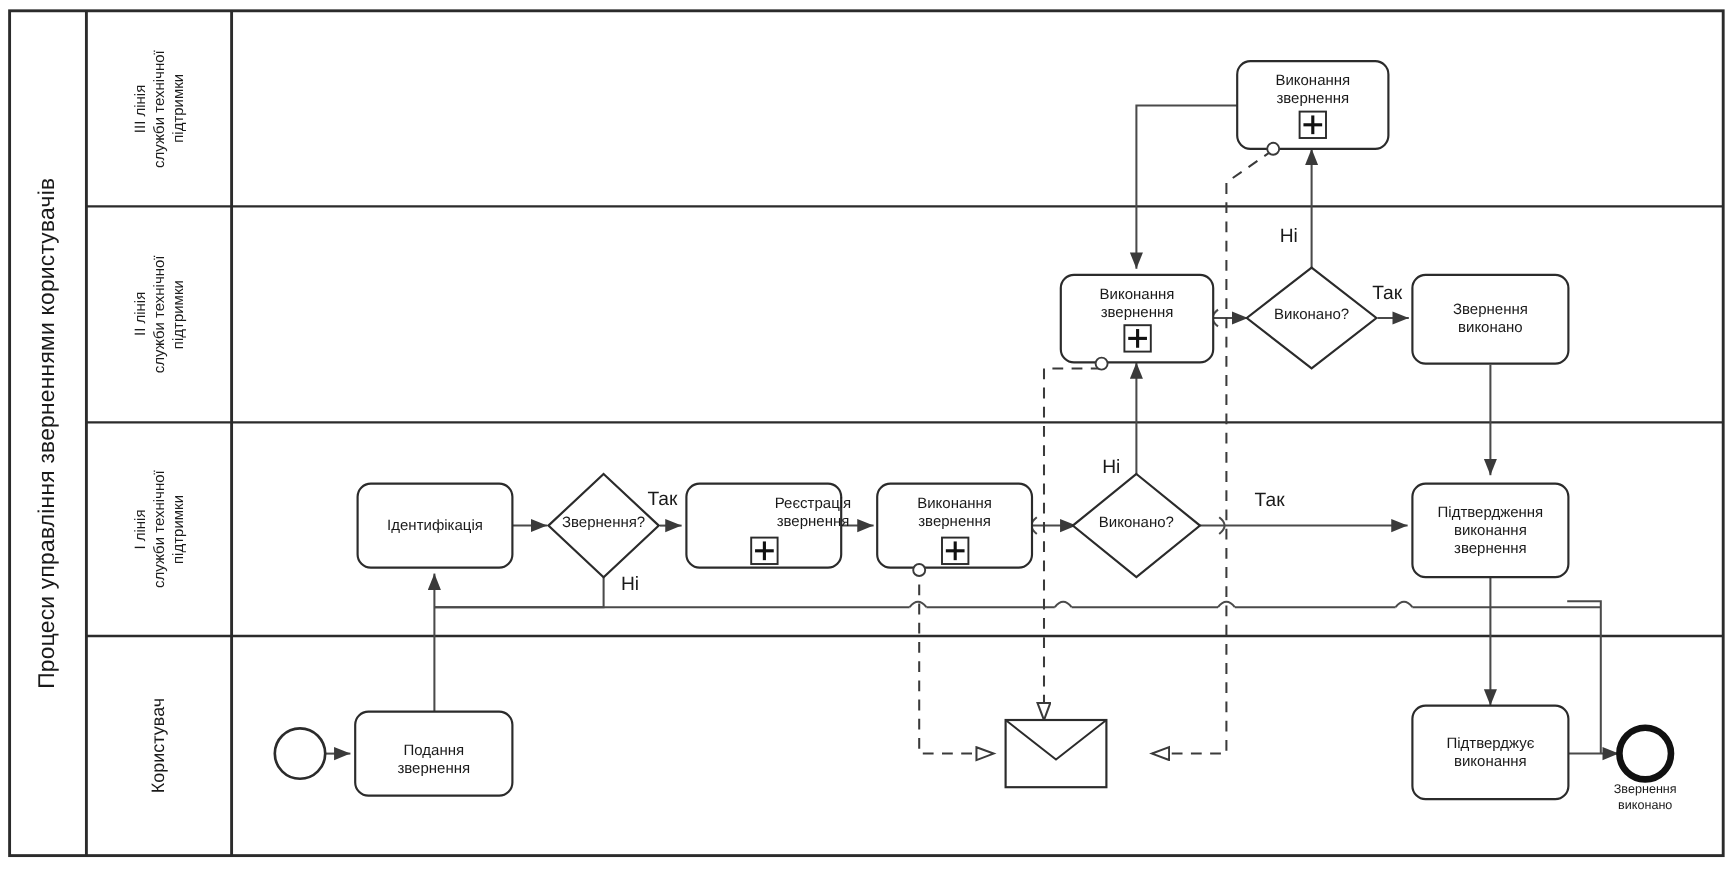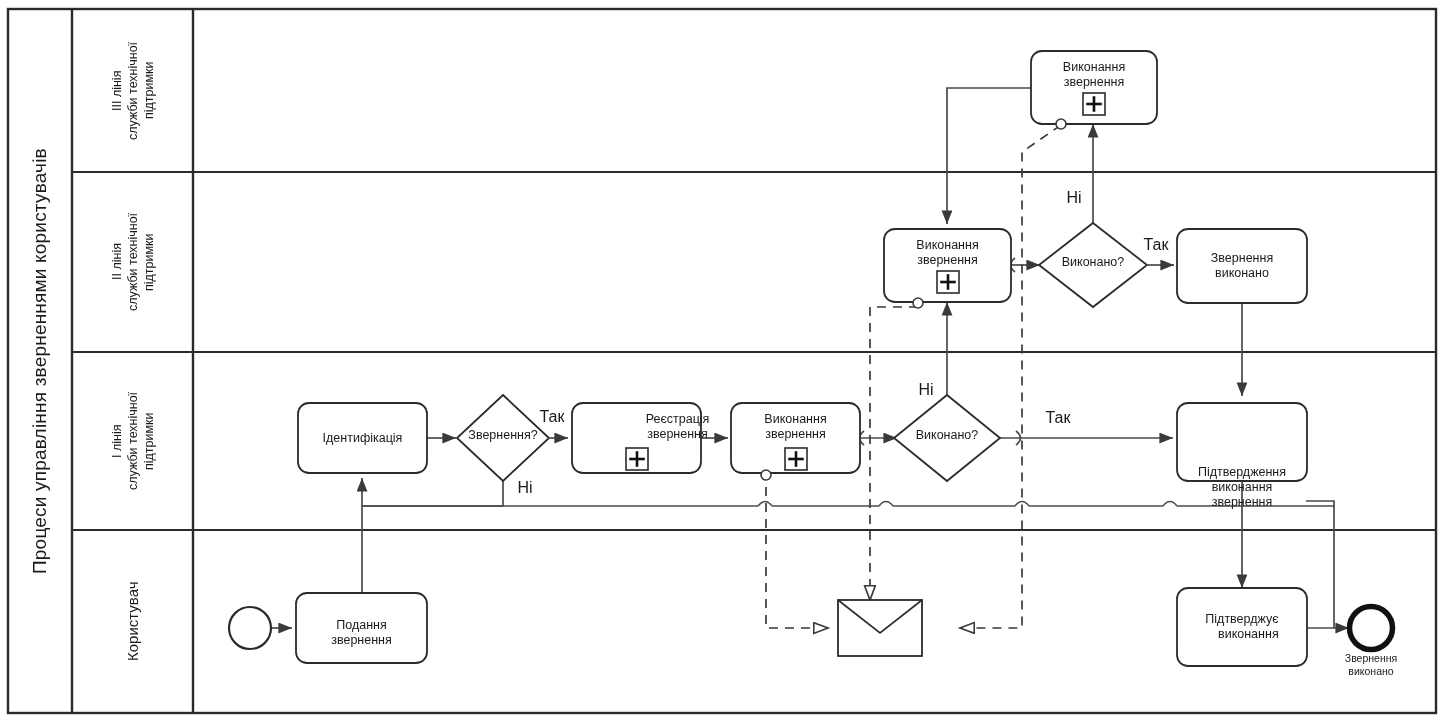--- a/index.html
+++ b/index.html
@@ -183,25 +183,25 @@
 
   <div class="lbl task-label" style="left:884px;top:229px;width:127px;height:48px;display:flex;align-items:center;justify-content:center;white-space:pre-line;">Виконання
 звернення</div>
 
   <div class="lbl task-label" style="left:1031px;top:51px;width:126px;height:47px;display:flex;align-items:center;justify-content:center;white-space:pre-line;">Виконання
 звернення</div>
 
   <div class="lbl task-label" style="left:1177px;top:229px;width:130px;height:74px;display:flex;align-items:center;justify-content:center;white-space:pre-line;">Звернення
 виконано</div>
 
-  <div class="lbl task-label" style="left:1177px;top:403px;width:130px;height:78px;display:flex;align-items:center;justify-content:center;white-space:pre-line;margin-top:45px;">Підтвердження
+  <div class="lbl task-label" style="left:1177px;top:403px;width:130px;height:78px;display:flex;align-items:center;justify-content:center;white-space:pre-line;">Підтвердження
 виконання
 звернення</div>
 
-  <div class="lbl task-label" style="left:1177px;top:588px;width:130px;height:78px;display:flex;align-items:center;justify-content:center;white-space:pre-line;text-align:right;">Підтверджує
+  <div class="lbl task-label" style="left:1177px;top:588px;width:130px;height:78px;display:flex;align-items:center;justify-content:center;white-space:pre-line;">Підтверджує
 виконання</div>
 
   <div class="lbl task-label" style="left:453px;top:428px;width:100px;height:20px;">Звернення?</div>
   <div class="lbl task-label" style="left:897px;top:428px;width:100px;height:20px;">Виконано?</div>
   <div class="lbl task-label" style="left:1043px;top:255px;width:100px;height:20px;">Виконано?</div>
 
   <div class="lbl flow-label" style="left:532px;top:408px;width:40px;">Так</div>
   <div class="lbl flow-label" style="left:505px;top:479px;width:40px;">Ні</div>
   <div class="lbl flow-label" style="left:1038px;top:409px;width:40px;">Так</div>
   <div class="lbl flow-label" style="left:906px;top:381px;width:40px;">Ні</div>

